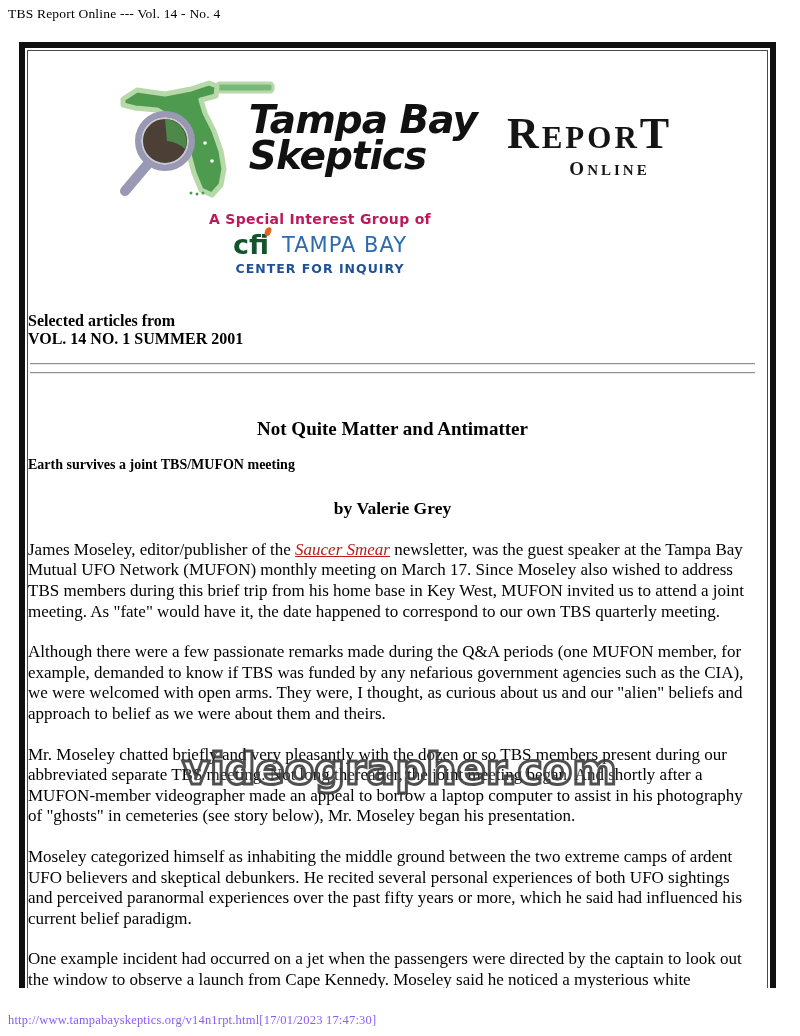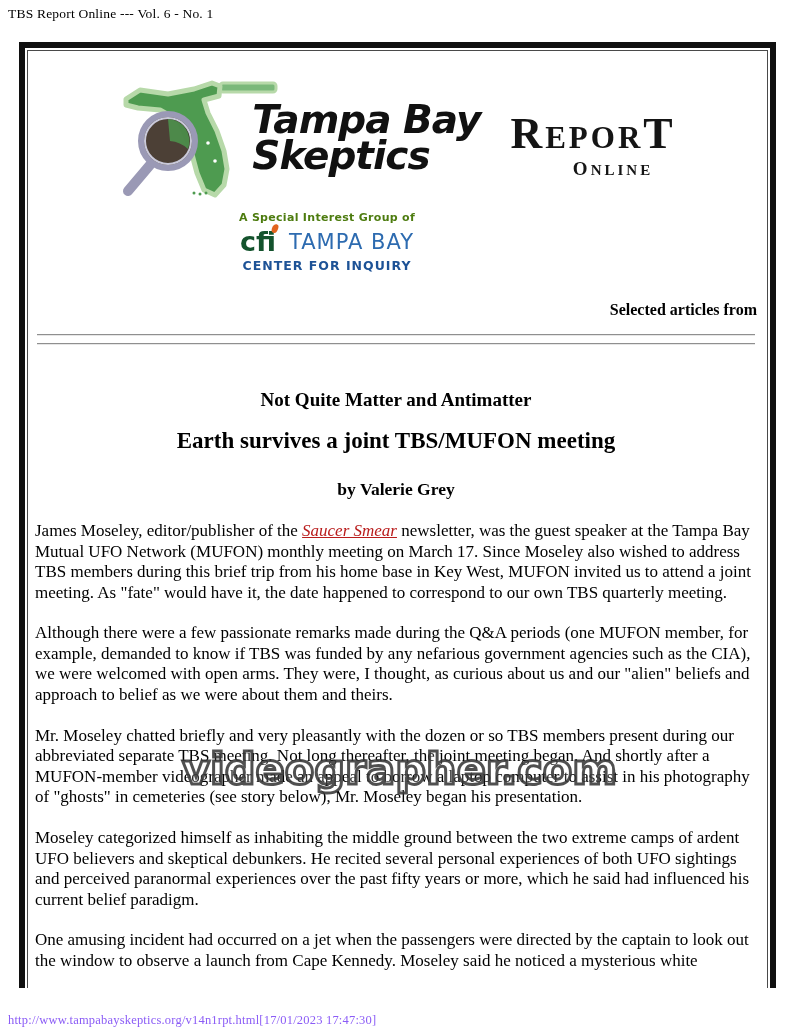--- a/index.html
+++ b/index.html
@@ -10,71 +10,71 @@
   .window-title{
     position:absolute;top:6px;left:8px;font-size:13.5px;letter-spacing:.2px;
   }
   .page-frame{
     box-sizing:border-box;position:absolute;left:19px;top:42px;width:757px;height:946px;
     border:6px solid #101010;border-bottom:0;
   }
   .page-inner{
     box-sizing:border-box;margin:2px 2px 0 2px;height:calc(100% - 2px);
     border:1px solid #4a4a4a;border-bottom:0;position:relative;overflow:hidden;
-    padding:0 10px 0 7px;background:#fff;
+    padding:0 10px 0 0;background:#fff;
   }
   
   .logo-row{display:flex;justify-content:center;align-items:center;margin-top:18px;}
   .florida-wrap{flex:0 0 auto;margin-right:-26px;position:relative;z-index:2;}
   .wordmark{
     font-family:"DejaVu Sans",sans-serif;font-style:italic;font-weight:700;
     font-size:39px;line-height:.92;letter-spacing:-1px;color:#111;z-index:1;
   }
   .report-block{margin-left:30px;margin-top:16px;text-align:center;color:#151515;}
   .report-line{font-family:"Liberation Serif",serif;font-weight:700;letter-spacing:3px;line-height:1;}
   .report-line .big{font-size:44px;}
   .report-line .mid{font-size:31px;}
   .online-line{font-family:"Liberation Serif",serif;font-weight:700;letter-spacing:3px;margin-top:2px;margin-left:40px;}
   .online-line .big{font-size:19px;}
   .online-line .mid{font-size:15px;}
   
   .cfi-block{width:360px;margin:4px 0 0 112px;text-align:center;font-family:"DejaVu Sans",sans-serif;}
-  .sig-line{font-size:11px;font-weight:700;color:#4d7c0f;letter-spacing:.3px;}
+  .sig-line{font-size:14px;font-weight:700;color:#be185d;letter-spacing:.3px;}
   .cfi-row{margin-top:4px;line-height:1;white-space:nowrap;}
   .cfi-mark{position:relative;display:inline-block;font-weight:800;font-size:27px;color:#14532d;letter-spacing:0;}
   .cfi-flame{position:absolute;top:-4px;right:-2px;width:6px;height:9px;background:#e2641f;border-radius:60% 40% 55% 45%;transform:rotate(18deg);}
   .cfi-org{font-size:21px;color:#2d6bb0;letter-spacing:1px;margin-left:8px;vertical-align:2px;}
   .cfi-sub{margin-top:3px;font-size:12.5px;font-weight:800;color:#1d5296;letter-spacing:1px;}
   
-  .masthead{margin-top:28px;text-align:right;font-weight:700;font-size:16px;line-height:1.12;}
+  .masthead{margin-top:36px;text-align:left;font-weight:700;font-size:16px;line-height:1.12;}
   .rules{margin-top:15px;}
   .rule{border:0;border-top:1px solid #8f8f8f;border-bottom:1px solid #e6e6e6;height:0;margin:0 2px;}
   .rule + .rule{margin-top:7px;}
   
   .article-title{margin:44px 0 0;text-align:center;font-size:19px;font-weight:700;}
-  .article-subtitle{margin:17px 0 8px;text-align:center;font-size:23px;font-weight:700;}
+  .article-subtitle{margin:17px 0 8px;font-size:14px;font-weight:700;}
   .byline{margin:25px 0 0;text-align:center;font-size:17.5px;font-weight:700;}
   .body-copy{margin-top:21px;}
   .body-copy p{margin:0 0 20px 0;font-size:17px;line-height:20.6px;}
   .smear-link{color:#b91c1c;font-style:italic;text-decoration:underline;cursor:pointer;}
   
   .watermark{
     position:absolute;left:182px;top:744px;width:420px;text-align:center;z-index:5;
     font-family:"DejaVu Sans",sans-serif;font-weight:800;font-size:43px;letter-spacing:0;
     color:rgba(255,255,255,0.16);-webkit-text-stroke:3px rgba(56,56,56,0.88);
     pointer-events:none;
   }
   .page-footer{
     position:absolute;left:8px;top:1013px;font-size:12.5px;letter-spacing:.2px;color:#8b5cf6;
   }
 </style>
 </head>
 <body>
 
-<div class="window-title">TBS Report Online --- Vol. 6 - No. 1</div>
+<div class="window-title">TBS Report Online --- Vol. 14 - No. 4</div>
 
 <div class="page-frame">
   <div class="page-inner">
 
     <div class="logo-row">
       <div class="florida-wrap">
         <svg width="162" height="134" viewBox="0 0 162 134">
 
           <rect x="104" y="14" width="56" height="9" rx="3" fill="#7ab87a" stroke="#b7d9a9" stroke-width="3"></rect>
 
@@ -109,37 +109,38 @@
       <div class="sig-line">A Special Interest Group of</div>
       <div class="cfi-row">
         <span class="cfi-mark"><span>cfi</span><span class="cfi-flame"></span></span>
         <span class="cfi-org">TAMPA BAY</span>
       </div>
       <div class="cfi-sub">CENTER FOR INQUIRY</div>
     </div>
 
     <div class="masthead">
       <div>Selected articles from</div>
+      <div>VOL. 14  NO. 1  SUMMER 2001</div>
     </div>
 
     <div class="rules">
       <hr class="rule">
       <hr class="rule">
     </div>
 
     <h1 class="article-title">Not Quite Matter and Antimatter</h1>
     <h2 class="article-subtitle">Earth survives a joint TBS/MUFON meeting</h2>
     <div class="byline">by Valerie Grey</div>
 
     <div class="body-copy">
       <p><span>James Moseley, editor/publisher of the </span><a class="smear-link">Saucer Smear</a><span>  newsletter, was the guest speaker at the Tampa Bay Mutual UFO Network (MUFON) monthly meeting on March 17. Since Moseley also wished to address TBS members during this brief trip from his home base in Key West, MUFON invited us to attend a joint meeting. As "fate" would have it, the date happened to correspond to our own TBS quarterly meeting.</span></p>
       <p>Although there were a few passionate remarks made during the Q&amp;A periods (one MUFON member, for example, demanded to know if TBS was funded by any nefarious government agencies such as the CIA), we were welcomed with open arms. They were, I thought, as curious about us and our "alien" beliefs and approach to belief as we were about them and theirs.</p>
       <p>Mr. Moseley chatted briefly and very pleasantly with the dozen or so TBS members present during our abbreviated separate TBS meeting. Not long thereafter, the joint meeting began. And shortly after a MUFON-member videographer made an appeal to borrow a laptop computer to assist in his photography of "ghosts" in cemeteries (see story below), Mr. Moseley began his presentation.</p>
       <p>Moseley categorized himself as inhabiting the middle ground between the two extreme camps of ardent UFO believers and skeptical debunkers. He recited several personal experiences of both UFO sightings and perceived paranormal experiences over the past fifty years or more, which he said had influenced his current belief paradigm.</p>
-      <p>One amusing incident had occurred on a jet when the passengers were directed by the captain to look out the window to observe a launch from Cape Kennedy. Moseley said he noticed a mysterious white</p>
+      <p>One example incident had occurred on a jet when the passengers were directed by the captain to look out the window to observe a launch from Cape Kennedy. Moseley said he noticed a mysterious white</p>
     </div>
 
   </div>
 </div>
 
 <div class="watermark">videographer.com</div>
 
 <div class="page-footer">http://www.tampabayskeptics.org/v14n1rpt.html[17/01/2023 17:47:30]</div>
 
 </body></html>

